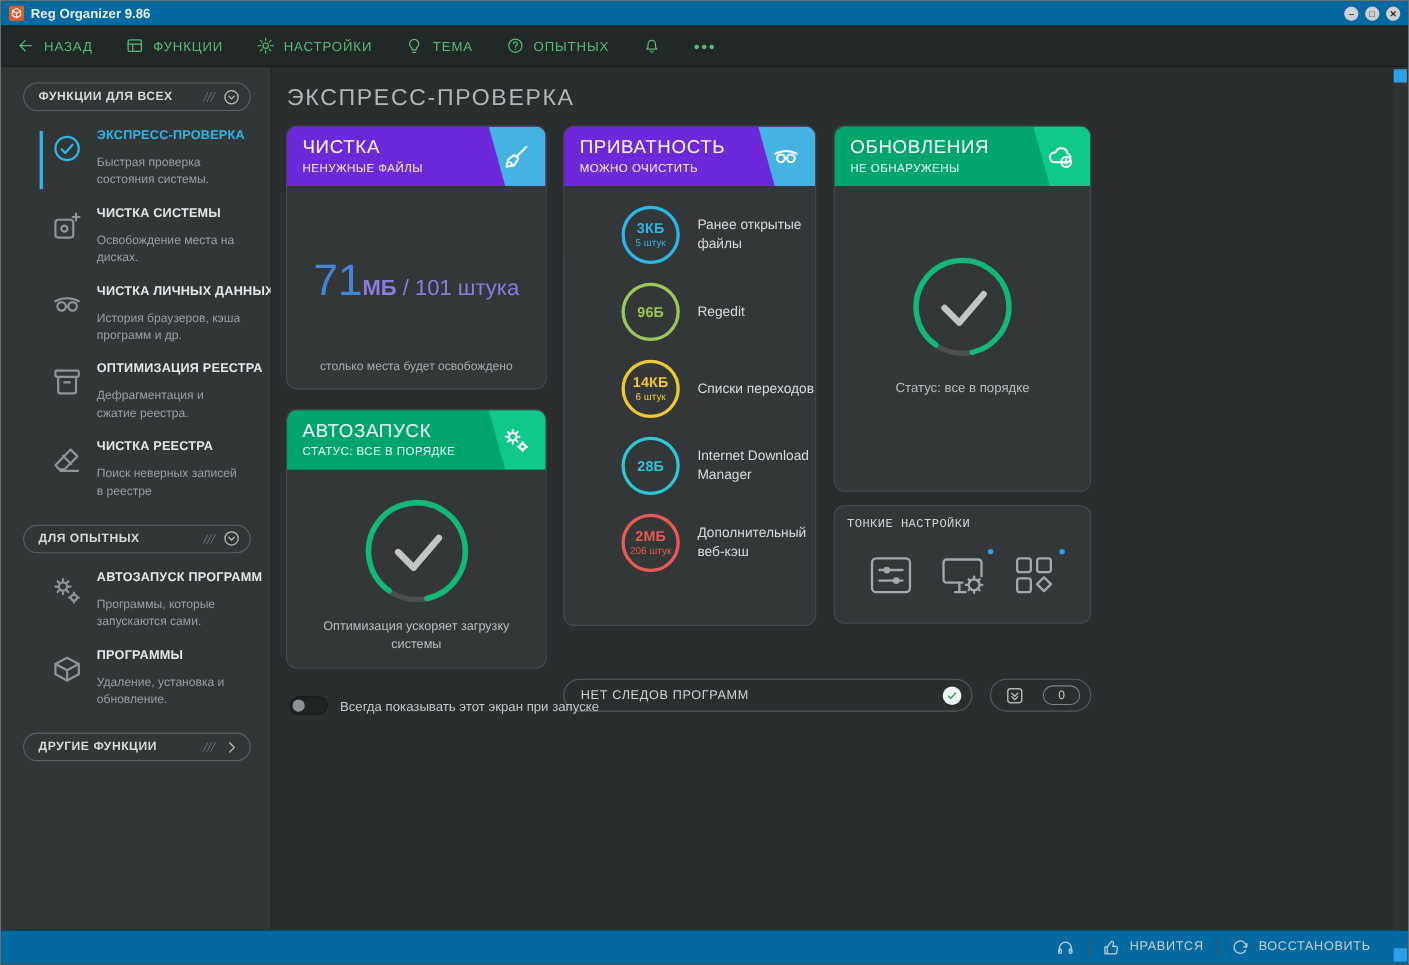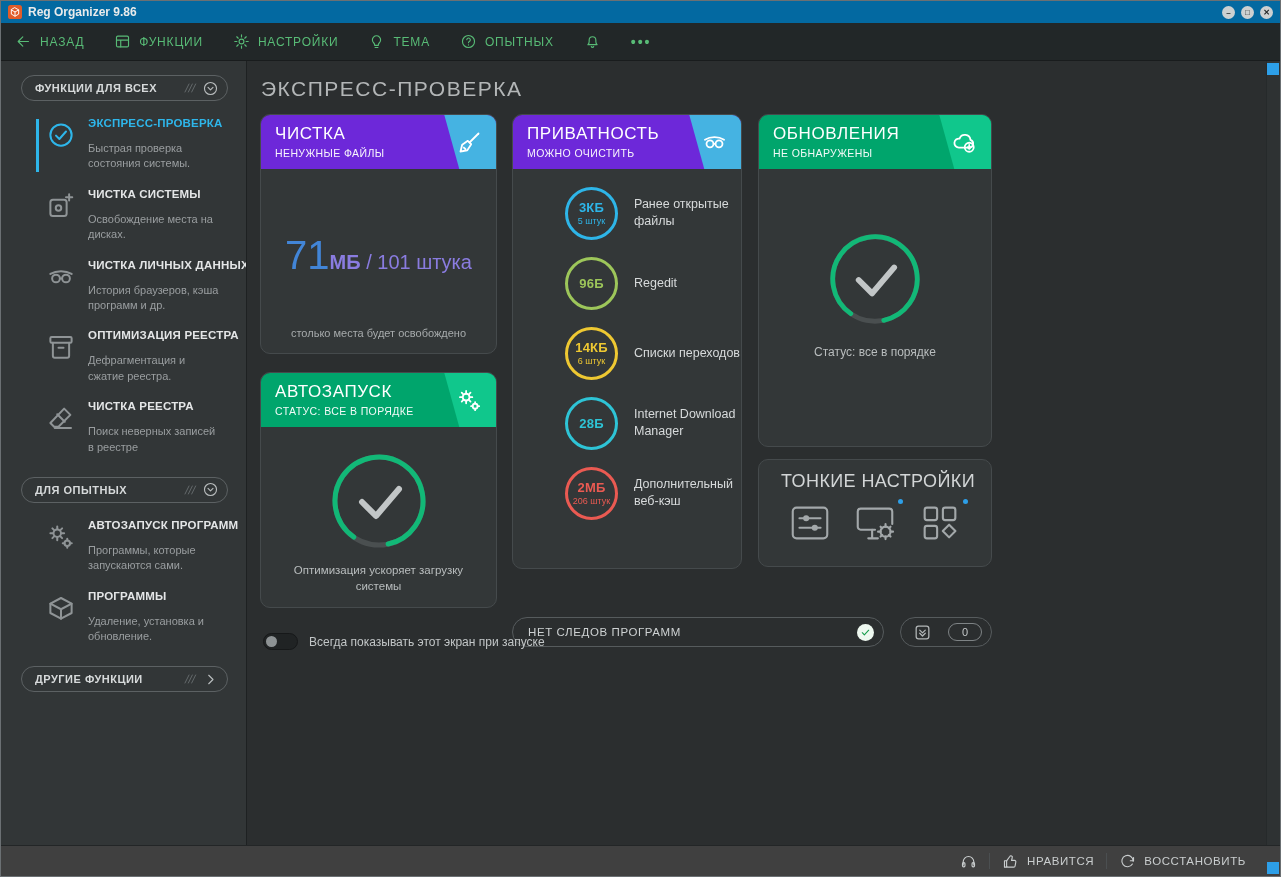--- a/index.html
+++ b/index.html
@@ -76,21 +76,21 @@
     display:flex; flex-direction:column; align-items:center; justify-content:center;margin-left:32px; }
   .p-val { font-size:13px; font-weight:bold; letter-spacing:.2px; }
   .p-cnt { font-size:9px; margin-top:1px; }
   .p-label { font-size:12.5px; color:#d7dadb; line-height:1.35; max-width:112px; }
 
   .card-updates { left:511px; top:53px; width:234px; height:333px; }
   .ring-upd { top:116px; width:96px; height:96px; }
   .upd-status { position:absolute; left:0; right:0; top:230px; text-align:center; font-size:12px; color:#b9bdbe; }
 
   .card-fine { left:511px; top:398px; width:234px; height:108px; }
-  .fine-title { position:absolute; left:22px; top:11px; font-size:18px; color:#d2d5d6; letter-spacing:.4px; }
+  .fine-title { position:absolute; left:11px; top:11px; font-size:11px; color:#d2d5d6; letter-spacing:.4px;font-family:Liberation Mono, monospace; }
   .fine-icons { position:absolute; left:0; right:0; top:40px; display:flex; justify-content:space-around; padding:0 18px; }
   .fine-ic { position:relative; width:46px; height:46px; color:#a3a8aa; }
   .fine-ic svg { width:100%; height:100%; stroke-width:1.1; }
   .dot { position:absolute; top:-1px; right:-5px; width:5px; height:5px; border-radius:50%; background:#2d9fe8; }
 
   .pill { position:absolute; height:30px; border:1px solid #565b5d; border-radius:15px; display:flex; align-items:center; background:transparent;margin-top:38px; }
   .traces-pill { left:265px; top:518px; width:372px; justify-content:space-between; padding:0 9px 0 15px;
     color:#ced2d3; font-size:11.5px; letter-spacing:.6px; }
   .ok-badge { width:17px; height:17px; border-radius:50%; background:#eef8f0; display:flex; align-items:center; justify-content:center; }
   .ok-badge svg { width:11px; height:11px; color:#169c4b; stroke-width:2.4; }
@@ -101,21 +101,21 @@
 
   .toggle-row { position:absolute; left:16px; top:572px; display:flex; align-items:center; gap:11px; color:#c2c6c7; font-size:12px; }
   .toggle { width:35px; height:17px; border-radius:9px; background:#202324; border:1px solid #161819; position:relative; }
   .knob { position:absolute; left:2px; top:2px; width:11px; height:11px; border-radius:50%; background:#8d9294; }
 
   .scroll-strip { position:absolute; top:0; right:0; bottom:0; width:14px; background:#2e3233; border-left:1px solid #262a2b; }
   .bluesq { position:absolute; width:12px; height:12px; background:#2d9fe8; }
   .bluesq-top { top:2px; right:1px; }
 
   
-  .statusbar { height:31px; flex:0 0 auto; background:#404040; border-top:1px solid #232627; display:flex; align-items:center;
+  .statusbar { height:31px; flex:0 0 auto; background:#0369a1; border-top:1px solid #232627; display:flex; align-items:center;
     justify-content:flex-end; padding-right:22px; position:relative; color:#c9cdce;text-align:right; }
   .sb-group { display:flex; align-items:center; gap:8px; padding:0 12px; font-size:11.5px; letter-spacing:.6px; cursor:default; }
   .sb-group svg { width:17px; height:17px; }
   .sb-sep { width:1px; height:16px; background:#4b4f51; }
   .bluesq-bottom { bottom:2px; right:1px; }
 </style>
 </head>
 <body>
 
 <svg width="0" height="0" style="position:absolute">

